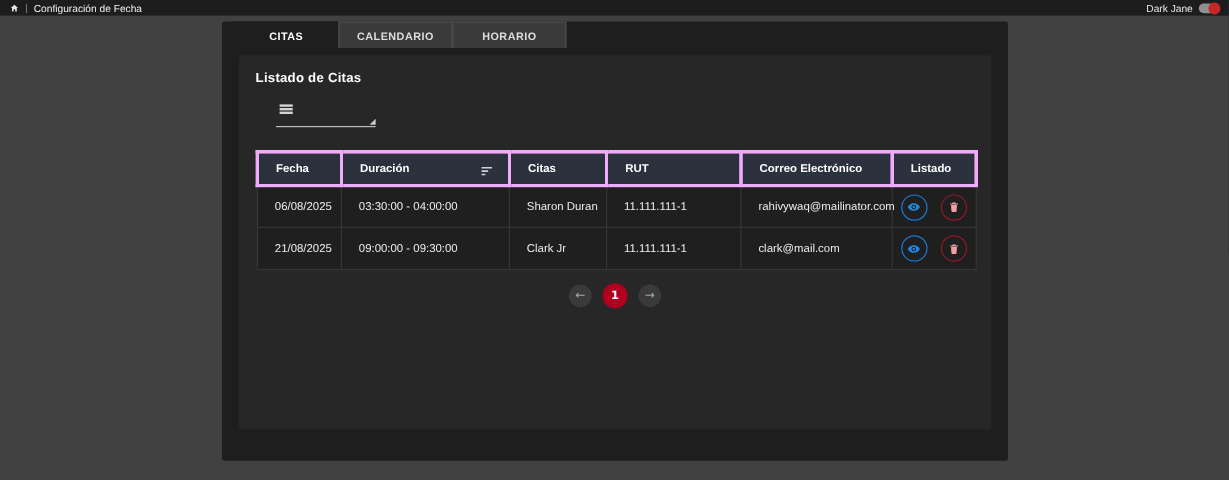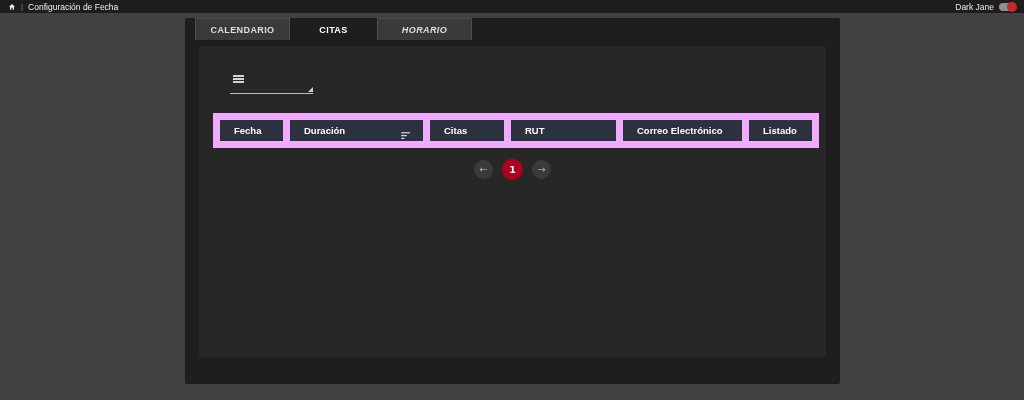--- a/index.html
+++ b/index.html
@@ -16,21 +16,21 @@
   .darkmode-label { color:#e8e8e8; font-size:8.5px; }
   .toggle { width:17px; height:8px; border-radius:4px; background:#8f8f8f; position:relative; cursor:pointer; }
   .toggle .knob { position:absolute; right:-1px; top:-1px; width:10px; height:10px; border-radius:50%; background:#c62828; }
 
   
   .card { position:absolute; left:185px; top:18px; width:655px; height:366px; background:#1e1e1e; border-radius:2px; }
   .tabs { display:flex; padding-left:10px; height:22px; }
   .tab { height:22px; display:flex; align-items:center; justify-content:center;
          font-size:9px; font-weight:bold; letter-spacing:.4px; color:#dedede;
          background:#3a3a3a; border:1px solid #4e4e4e; border-bottom:none; cursor:pointer; }
-  .tab.t0 { width:87px; } .tab.t1 { width:95px; } .tab.t2 { width:95px;font-style:italic; }
+  .tab.t0 { width:87px; } .tab.t1 { width:95px; } .tab.t2 { width:95px; }
   .tab.active { background:#1e1e1e; border-color:#1e1e1e; color:#ffffff; }
 
   
   .panel { position:absolute; left:14px; top:28px; width:627px; height:312px; background:#272727; border-radius:2px;
            padding:13px 14px 0 14px; }
   .panel-title { color:#ffffff; font-size:11px; font-weight:bold; letter-spacing:.2px; }
 
   .controls { display:flex; margin-top:17px; height:18px; }
   .search { width:497px; display:flex; align-items:center; gap:5px; border-bottom:1px solid #b9b9b9; padding-bottom:3px; }
   .search svg { flex:0 0 auto; }
@@ -39,21 +39,21 @@
   .search input::placeholder { color:#cfcfcf; }
   .filter-select { width:83px; margin-left:17px; position:relative; border-bottom:1px solid #bdbdbd; cursor:pointer; }
   .filter-bars { position:absolute; left:3px; top:-1px; width:11px; height:8px; display:flex; flex-direction:column; justify-content:space-between; }
   .filter-bars i { display:block; height:1.6px; background:#d2d2d2; }
   .filter-corner { position:absolute; right:0; bottom:1px; width:0; height:0;
                    border-left:5px solid transparent; border-bottom:5px solid #cfcfcf; }
 
   
   table { width:599px; border-collapse:collapse; table-layout:fixed; margin-top:19px; }
   col.c0{width:70px;} col.c1{width:140px;} col.c2{width:81px;} col.c3{width:112px;} col.c4{width:126px;} col.c5{width:70px;}
-  thead th { background:#2b313d; border:7px solid #f0abfc; height:28px; text-align:left; padding-left:14px;
+  thead th { background:#2b313d; border:3px solid #f0abfc; height:28px; text-align:left; padding-left:14px;
              color:#ffffff; font-size:9.5px; font-weight:bold; position:relative; cursor:pointer; }
   .sort-icon { position:absolute; right:12px; top:11px; }
   tbody td { background:#1f1f1f; border:1px solid #363636; height:35px; padding-left:14px;
              color:#ececec; font-size:9.5px; }
   td.actions { padding:0; text-align:center; }
   .action-btn { display:inline-flex; align-items:center; justify-content:center; width:22px; height:22px;
                 border-radius:50%; background:transparent; cursor:pointer; vertical-align:middle; border:1px solid; }
   .view-btn { border-color:#1c77d2; margin-right:9px; }
   .del-btn  { border-color:#8e1b26; }
 
@@ -81,26 +81,27 @@
   <div class="topbar-right">
     <span class="darkmode-label">Dark Jane</span>
     <span class="toggle">
         <span class="knob"></span>
       </span>
   </div>
 </header>
 
 <div class="card">
   <div class="tabs">
+    <div class="tab t0 active">CITAS</div>
     <div class="tab t1">CALENDARIO</div>
-    <div class="tab t0 active">CITAS</div>
     <div class="tab t2">HORARIO</div>
   </div>
 
   <section class="panel">
+    <h2 class="panel-title">Listado de Citas</h2>
 
     <div class="controls">
       <div class="filter-select">
         <span class="filter-bars">
             <i></i>
             <i></i>
             <i></i>
           </span>
         <span class="filter-corner"></span>
       </div>
@@ -129,20 +130,60 @@
                 </svg>
             </span>
           </th>
           <th>Citas</th>
           <th>RUT</th>
           <th>Correo Electrónico</th>
           <th>Listado</th>
         </tr>
       </thead>
       <tbody>
+        <tr>
+          <td>06/08/2025</td>
+          <td>03:30:00 - 04:00:00</td>
+          <td>Sharon Duran</td>
+          <td>11.111.111-1</td>
+          <td>rahivywaq@mailinator.com</td>
+          <td class="actions">
+            <span class="action-btn view-btn">
+                <svg width="11" height="11" viewBox="0 0 24 24">
+                  <path fill="#1e88e5" fill-rule="evenodd" d="M12 5C6.7 5 2.6 8.2 1 12c1.6 3.8 5.7 7 11 7s9.4-3.2 11-7c-1.6-3.8-5.7-7-11-7zm0 11.3A4.3 4.3 0 1 1 12 7.7a4.3 4.3 0 0 1 0 8.6z"></path>
+                  <circle fill="#1e88e5" cx="12" cy="12" r="2.2"></circle>
+                </svg>
+              </span>
+            <span class="action-btn del-btn">
+                <svg width="10" height="11" viewBox="0 0 24 24">
+                  <path fill="#efa0a5" d="M9 3h6l1 2h4v2H4V5h4l1-2zm-3 5h12l-.9 12.1a2 2 0 0 1-2 1.9H8.9a2 2 0 0 1-2-1.9L6 8z"></path>
+                </svg>
+              </span>
+          </td>
+        </tr>
+        <tr>
+          <td>21/08/2025</td>
+          <td>09:00:00 - 09:30:00</td>
+          <td>Clark Jr</td>
+          <td>11.111.111-1</td>
+          <td>clark@mail.com</td>
+          <td class="actions">
+            <span class="action-btn view-btn">
+                <svg width="11" height="11" viewBox="0 0 24 24">
+                  <path fill="#1e88e5" fill-rule="evenodd" d="M12 5C6.7 5 2.6 8.2 1 12c1.6 3.8 5.7 7 11 7s9.4-3.2 11-7c-1.6-3.8-5.7-7-11-7zm0 11.3A4.3 4.3 0 1 1 12 7.7a4.3 4.3 0 0 1 0 8.6z"></path>
+                  <circle fill="#1e88e5" cx="12" cy="12" r="2.2"></circle>
+                </svg>
+              </span>
+            <span class="action-btn del-btn">
+                <svg width="10" height="11" viewBox="0 0 24 24">
+                  <path fill="#efa0a5" d="M9 3h6l1 2h4v2H4V5h4l1-2zm-3 5h12l-.9 12.1a2 2 0 0 1-2 1.9H8.9a2 2 0 0 1-2-1.9L6 8z"></path>
+                </svg>
+              </span>
+          </td>
+        </tr>
       </tbody>
     </table>
 
 
     <div class="pagination">
       <button class="page-btn">←</button>
       <button class="page-btn current">1</button>
       <button class="page-btn">→</button>
     </div>
   </section>

